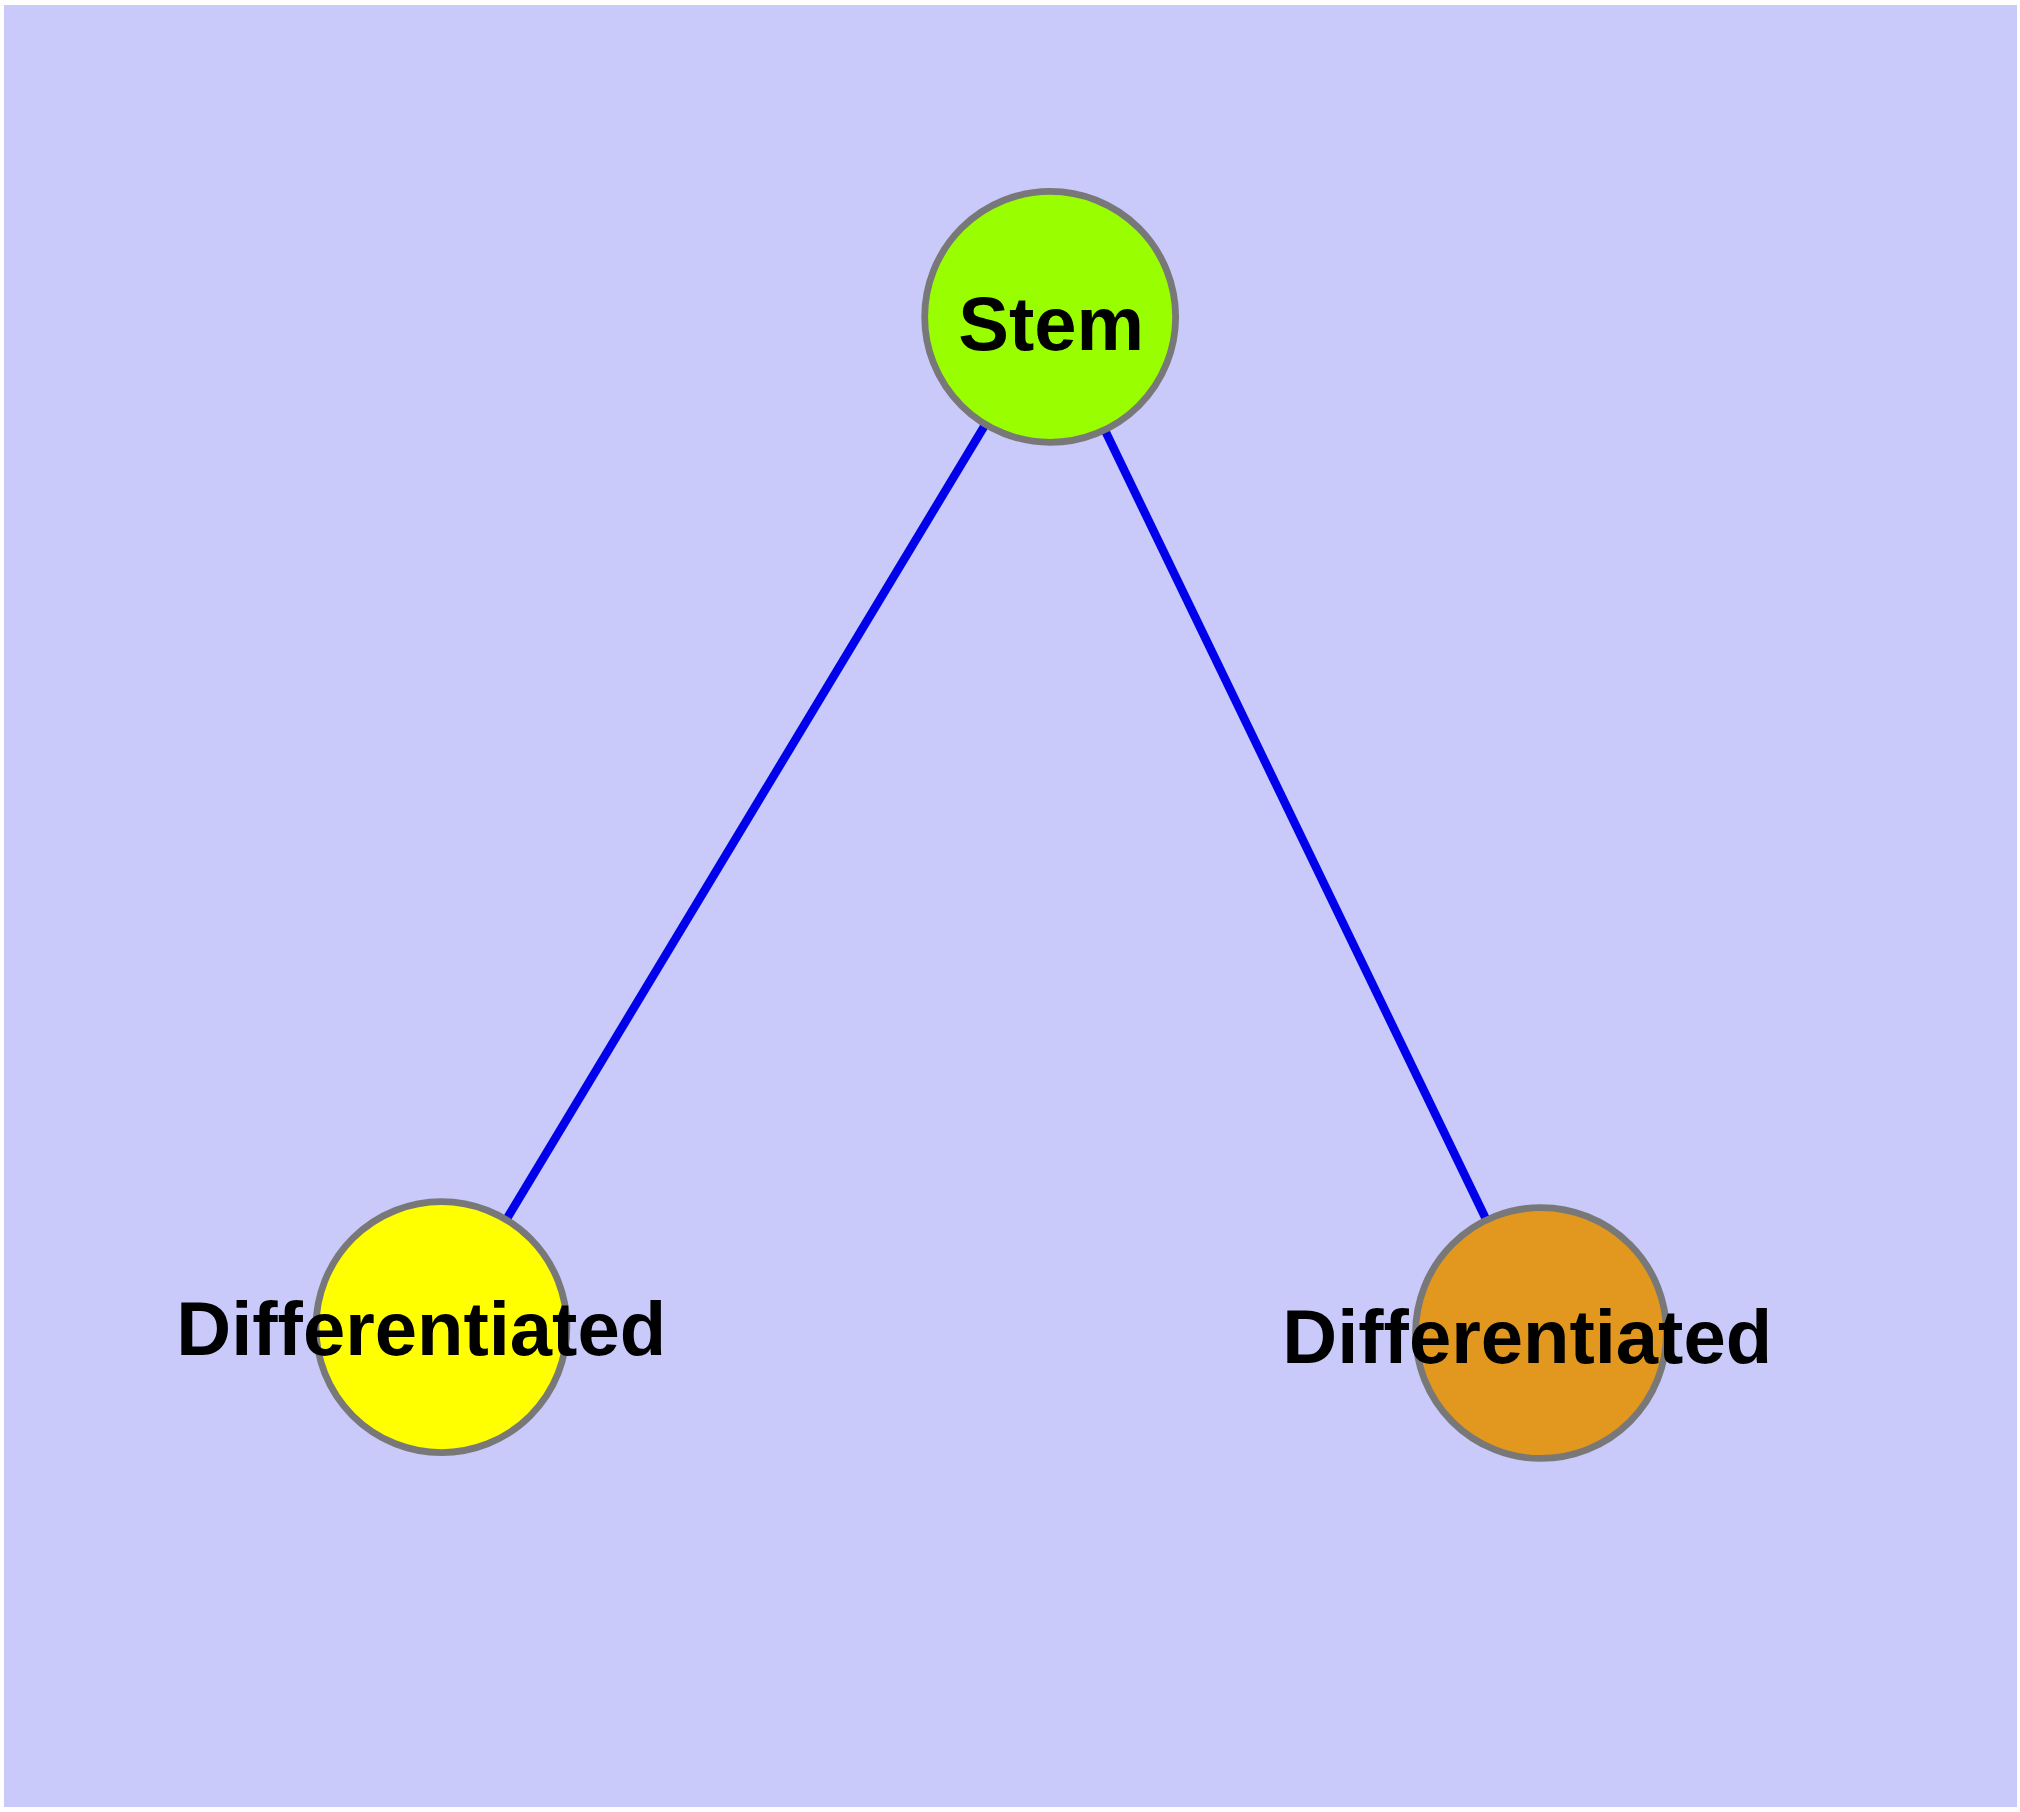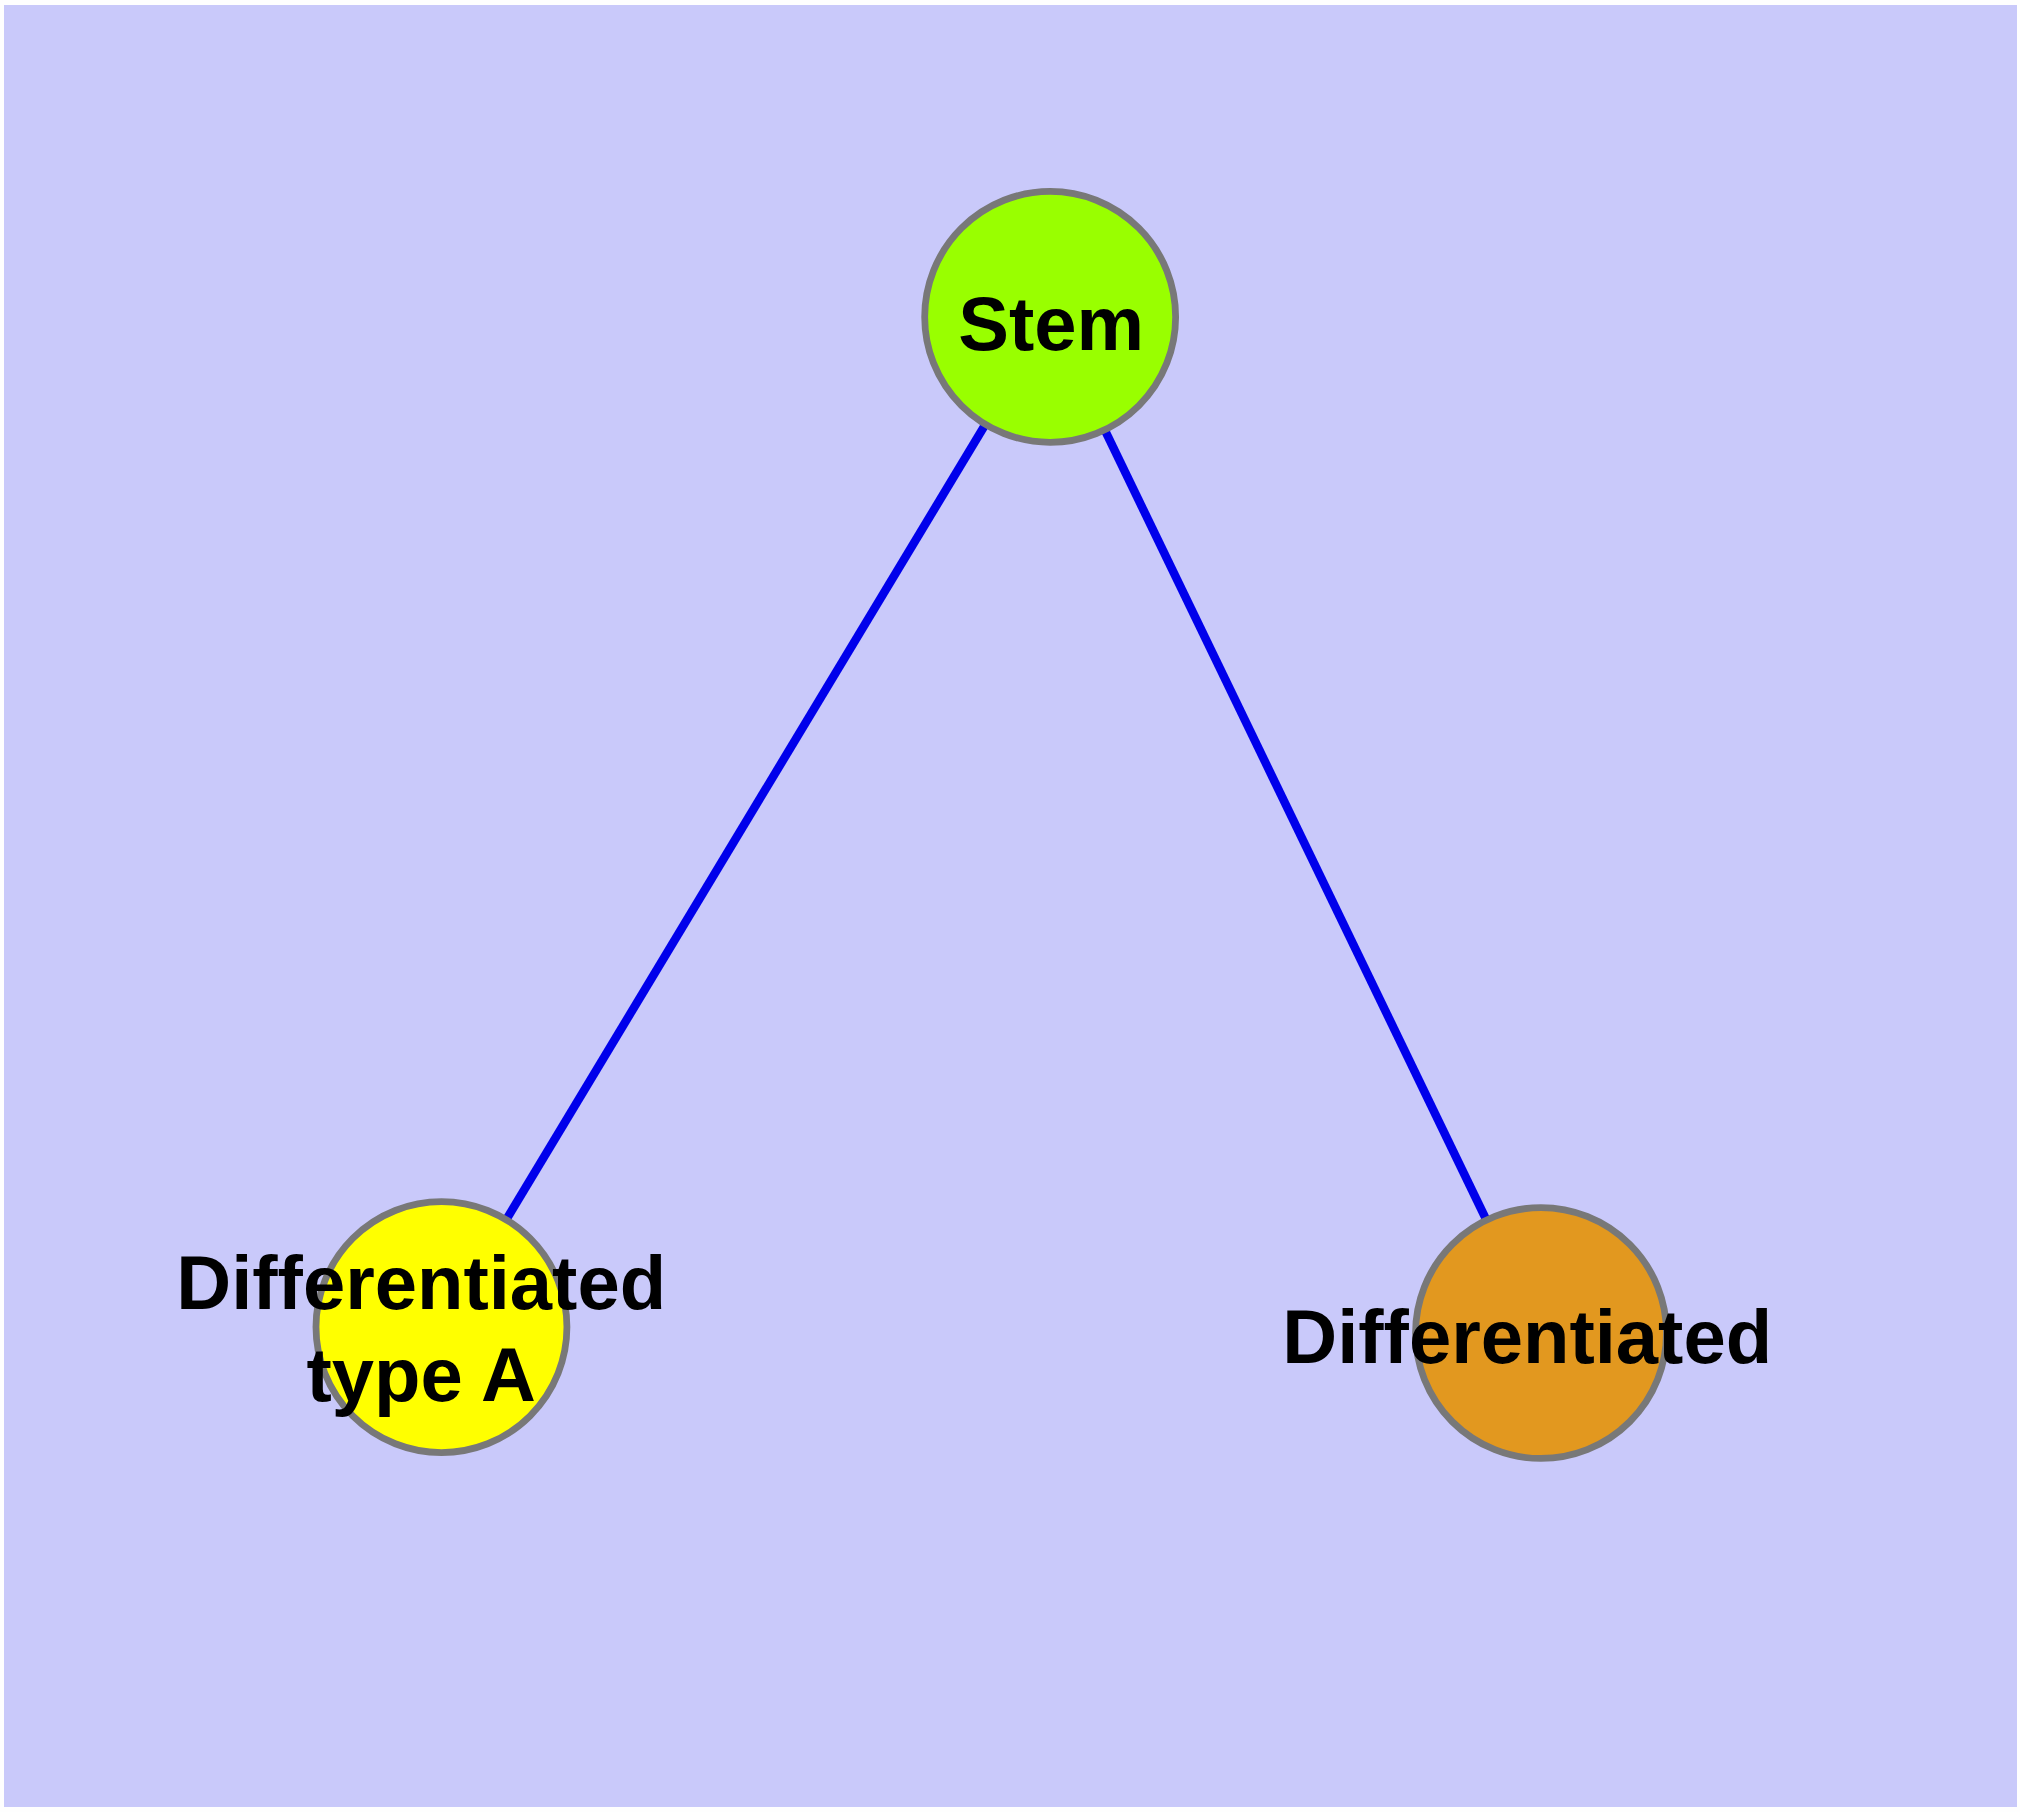--- a/index.html
+++ b/index.html
@@ -59,21 +59,20 @@
       <circle cx="516" cy="1560" r="148" stroke-width="8" fill="#ffff00" stroke="#787878"></circle>
       <circle cx="1813" cy="1567" r="148" stroke-width="8" fill="#e2981f" stroke="#787878"></circle>
     </svg>
 
     <div class="node-label label-stem">
       <div>Stem</div>
     </div>
 
     <div class="node-label label-type-a">
       <div>Differentiated</div>
-      <div>type A</div>
     </div>
 
     <div class="node-label label-type-b">
       <div>Differentiated</div>
     </div>
 
   </div>
 </div>
 
 

